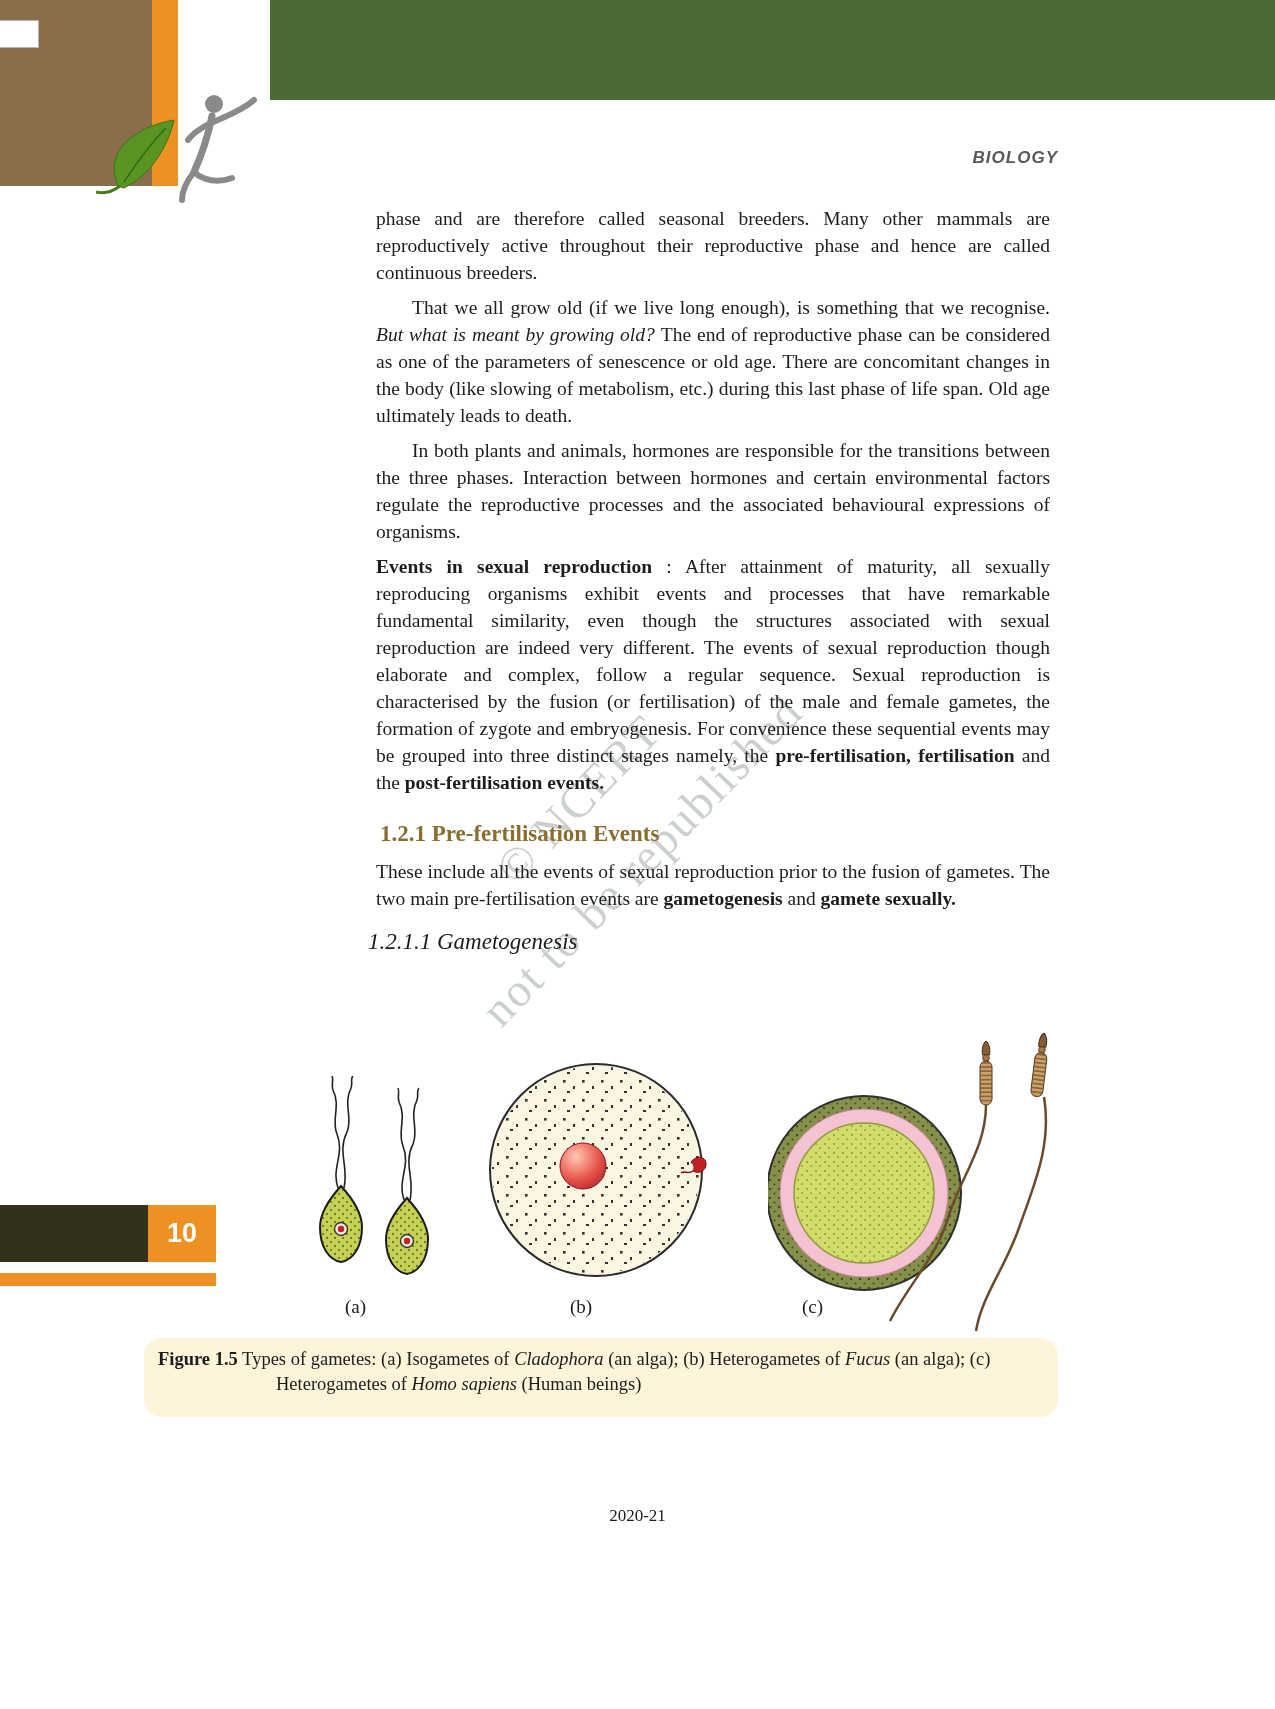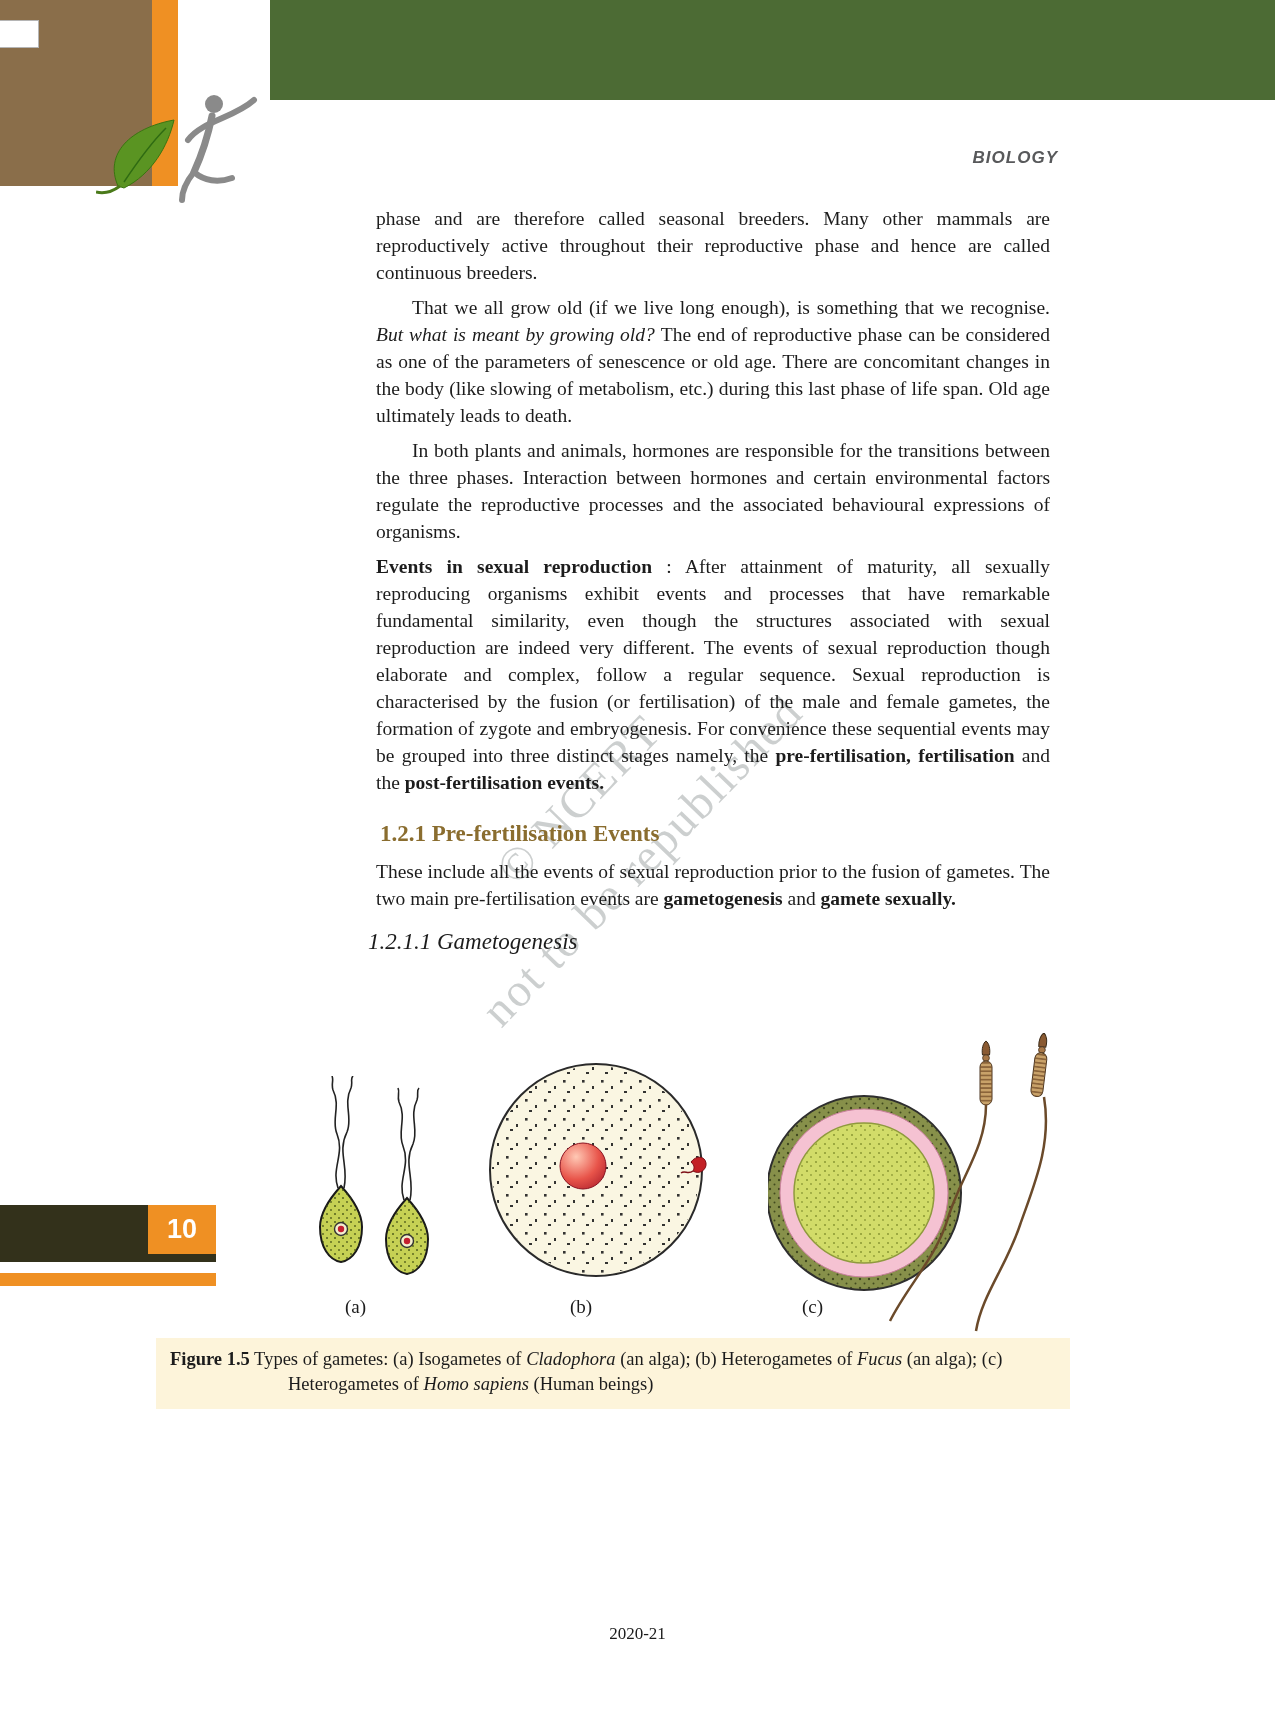--- a/index.html
+++ b/index.html
@@ -34,34 +34,34 @@
   .watermark{
     left:330px;top:640px;width:560px;height:380px;display:flex;flex-direction:column;
     justify-content:center;align-items:center;gap:34px;
     transform:rotate(-46deg);color:var(--watermark-gray,#9aa0a0);opacity:.5;
     font-size:47px;letter-spacing:2px;pointer-events:none;white-space:nowrap;
   }
 
   
   .fig-label{font-size:19px;}
   .caption-box{
-    left:156px;top:1338px;width:914px;min-height:64px;
-    background:var(--caption-bg,#fdf4da);padding:9px 16px 12px 14px;box-sizing:border-box;
+    left:144px;top:1338px;width:914px;min-height:64px;
+    background:var(--caption-bg,#fdf4da);padding:9px 16px 20px 14px;box-sizing:border-box;border-radius:18px;
   }
   .caption-box p{margin:0;font-size:18.5px;line-height:25px;padding-left:118px;text-indent:-118px;}
 
   
   .dark-bar{left:0;top:1205px;width:216px;height:57px;background:var(--bar-dark,#33311b);}
   .num-box{
-    left:148px;top:1205px;width:68px;height:49px;background:var(--accent-orange,#ef9023);
+    left:148px;top:1205px;width:68px;height:57px;background:var(--accent-orange,#ef9023);
     display:flex;align-items:center;justify-content:center;
     font-family:"Liberation Sans", sans-serif;font-weight:bold;font-size:27px;color:#fff;
   }
   .orange-strip{left:0;top:1273px;width:216px;height:13px;background:var(--accent-orange,#ef9023);}
-  .footer{left:0;top:1624px;width:1275px;text-align:center;font-size:17px;}
+  .footer{left:0;top:1506px;width:1275px;text-align:center;font-size:17px;}
 </style>
 </head>
 <body>
 
 <div class="abs brown-block"></div>
 <div class="abs orange-stripe"></div>
 <div class="abs green-banner"></div>
 <div class="abs corner-box"></div>
 
 <svg class="abs" style="left:96px;top:88px" width="175" height="115" viewBox="0 0 175 115">

